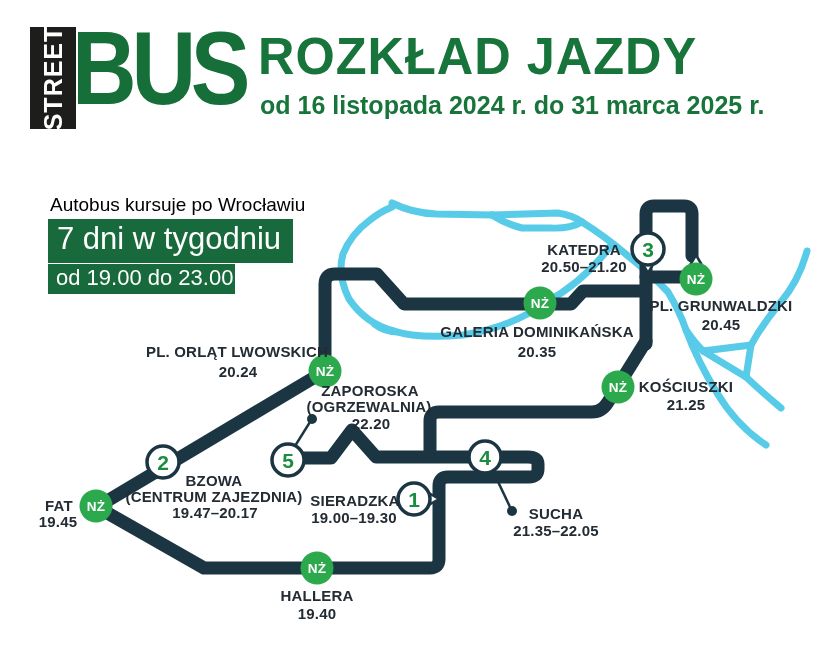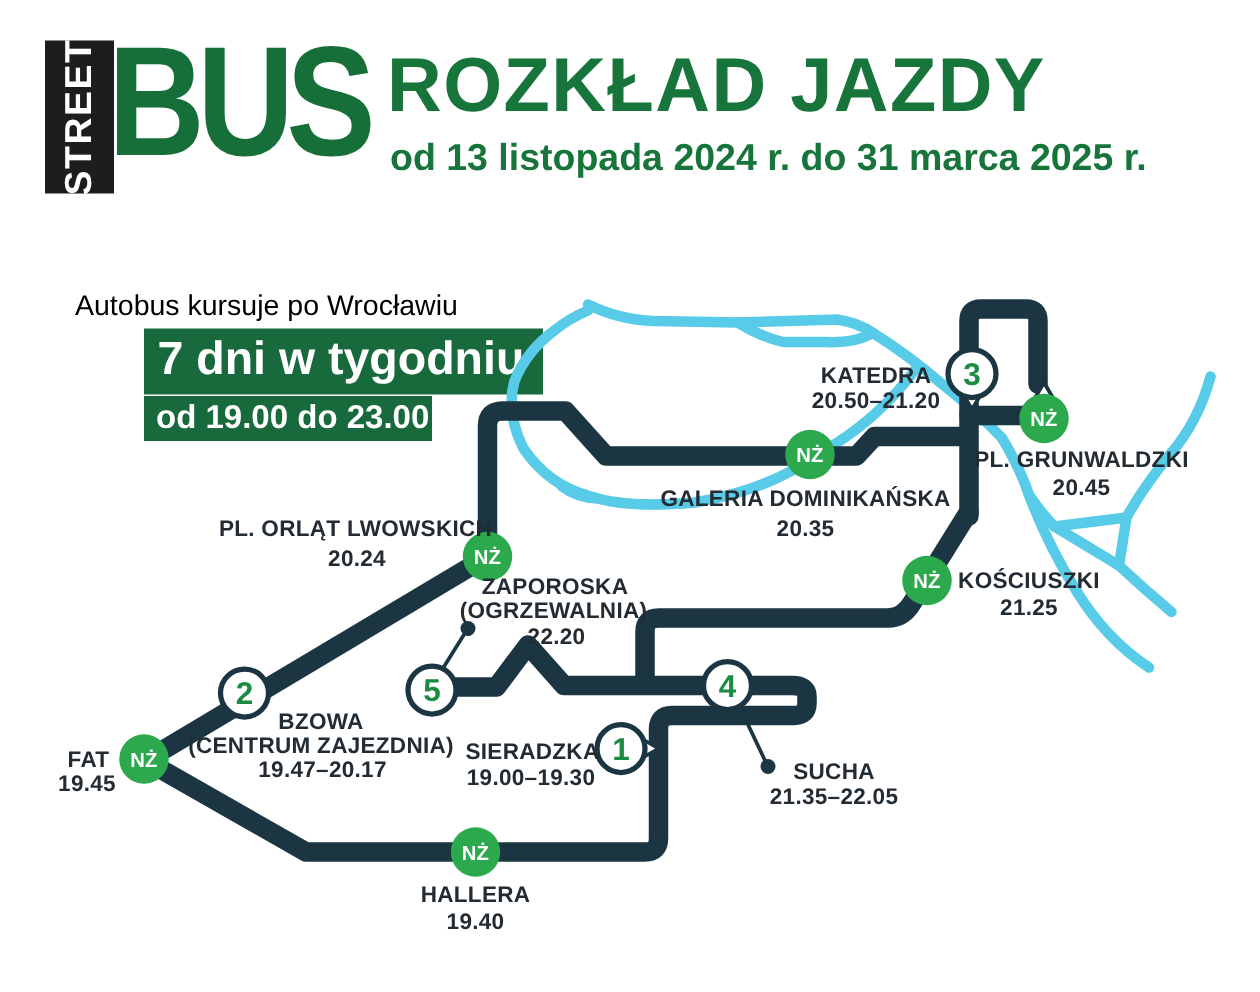--- a/index.html
+++ b/index.html
@@ -32,23 +32,22 @@
   .page-subtitle{
     position:absolute;left:260px;top:91px;
     font-size:25px;font-weight:700;color:#17743a;white-space:nowrap;
   }
   
   .info-line{
     position:absolute;left:50px;top:194px;
     font-size:19px;color:#000000;white-space:nowrap;
   }
   .info-badge{
-    position:absolute;background:#186a3c;color:#ffffff;font-weight:700;
+    position:absolute;background:#186a3c;color:#ffffff;font-weight:400;
     white-space:nowrap;
-    margin-left:48px;
   }
   .info-badge.days{
     left:48px;top:219px;font-size:31px;padding:2px 12px 6px 9px;
   }
   .info-badge.hours{
     left:48px;top:264px;font-size:22px;padding:1px 2px 3px 8px;
   }
   
   svg.map{position:absolute;left:0;top:0;}
   .stop-label{fill:#232b33;font-weight:700;font-size:15px;letter-spacing:.2px;}
@@ -56,21 +55,21 @@
   .nz-text{fill:#ffffff;font-weight:700;font-size:13.5px;letter-spacing:.2px;}
 </style>
 </head>
 <body>
 
 <div class="logo-box">
   <span>STREET</span>
 </div>
 <div class="logo-bus">BUS</div>
 <div class="page-title">ROZKŁAD JAZDY</div>
-<div class="page-subtitle">od 13 listopada 2024 r. do 31 marca 2025 r.</div>
+<div class="page-subtitle">od 16 listopada 2024 r. do 31 marca 2025 r.</div>
 
 <div class="info-line">Autobus kursuje po Wrocławiu</div>
 <div class="info-badge days">7 dni w tygodniu</div>
 <div class="info-badge hours">od 19.00 do 23.00</div>
 
 <svg class="map" width="840" height="661" viewBox="0 0 840 661">
 
   <g fill="none" stroke="#57cbe8" stroke-width="7" stroke-linecap="round" stroke-linejoin="round">
     <path d="M 392,203 Q 412,213 436,214 L 492,215"></path>
     <path d="M 492,215 L 558,213 Q 572,215 582,222"></path>

